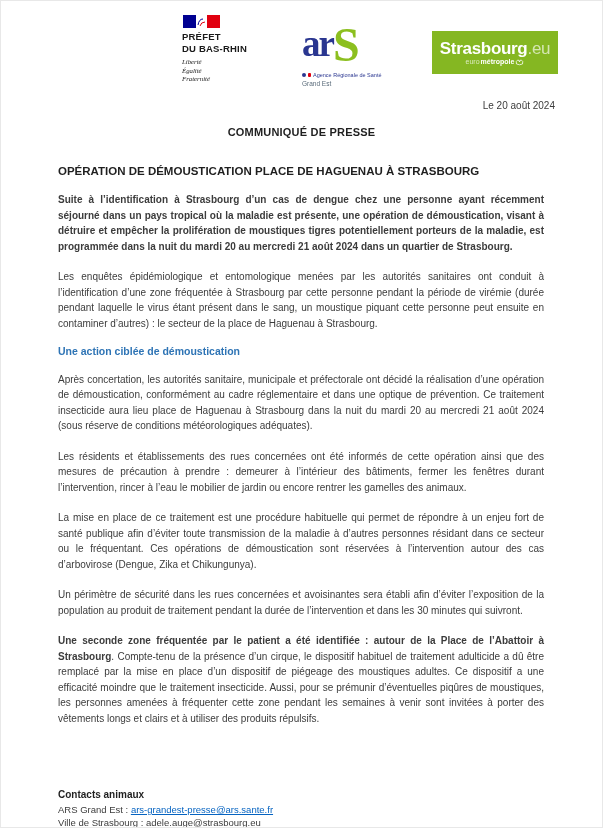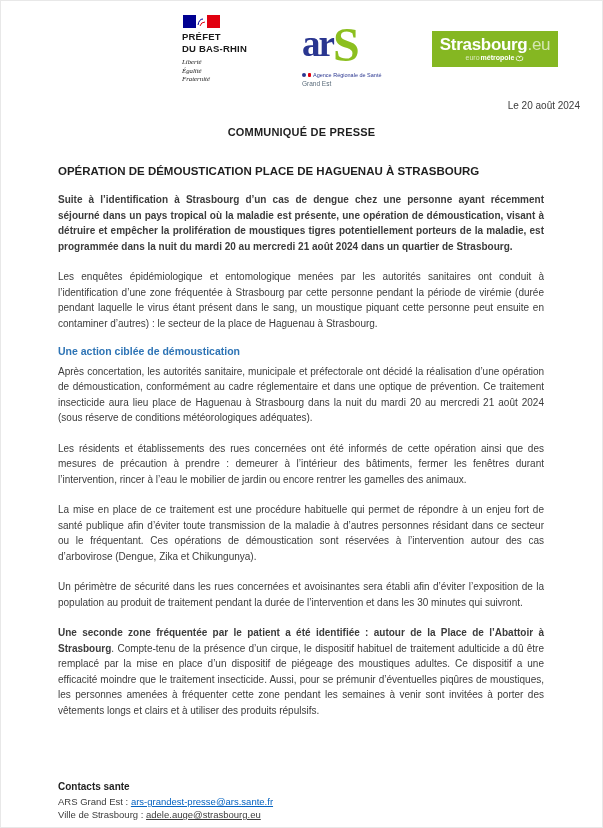--- a/index.html
+++ b/index.html
@@ -35,42 +35,42 @@
   .ars-word { line-height:30px; white-space:nowrap;font-family:Liberation Serif, serif; }
   .ars-ar { font-size:37px; font-weight:bold; color:#2a3690; letter-spacing:-2px; }
   .ars-s  { font-size:48px; font-weight:bold; color:#8cbf1f; letter-spacing:-1px; position:relative; top:5px; }
   .ars-sub { margin-top:6px; font-size:5.5px; color:#2a3690; white-space:nowrap; display:flex; align-items:center; gap:2px; }
   .ars-dot { width:4px; height:4px; border-radius:50%; background:#2a3690; display:inline-block; }
   .ars-tick { width:3px; height:4px; background:#e1000f; display:inline-block; border-radius:1px; }
   .ars-region { margin-top:2px; font-size:6.5px; color:#5a6b7a; }
 
   
   .sb-box {
-    width:126px; height:36px; margin-top:16px;
+    width:126px; height:43px; margin-top:16px;
     background:#85b722; color:#fff;
     display:flex; flex-direction:column; align-items:center; justify-content:center;
     box-sizing:border-box;
   }
   .sb-main { font-size:17px; font-weight:bold; line-height:17px; letter-spacing:-0.3px; }
   .sb-eu { color:rgba(255,255,255,0.65); font-weight:normal; }
   .sb-sub { font-size:7px; line-height:8px; margin-top:1px; display:flex; align-items:center; gap:1px; }
   .sb-euro { color:rgba(255,255,255,0.7); }
   .sb-metro { font-weight:bold; }
 
   
-  .date { text-align:right; padding-right:22px; margin-top:13px; font-size:10px; color:#3c3c3c; }
+  .date { text-align:right; padding-right:47px; margin-top:13px; font-size:10px; color:#3c3c3c; }
   .kicker { text-align:center; margin-top:15px; font-size:11px; font-weight:bold; color:#1f1f1f; letter-spacing:0.2px; }
   .doc-title { margin:27px 58px 0 57px; font-size:11.5px; font-weight:bold; color:#1f1f1f; }
 
   
   .content { margin:0 58px 0 57px; font-size:10px; line-height:15.5px; text-align:justify; }
   .content p { margin:15px 0 0 0; }
   .content .bold { font-weight:bold; }
   .section-heading { margin-top:13px; font-size:10.5px; font-weight:bold; color:#2e74b5; text-align:left; }
-  .content p.after-heading { margin-top:4px; }
+  .content p.after-heading { margin-top:12px; }
 
   
   .contacts { margin:62px 58px 0 57px; font-size:9.5px; line-height:13px; text-align:left; }
   .contacts-heading { font-weight:bold; font-size:10px; color:#1f1f1f; margin-bottom:2px; }
   .contact-line a, .contact-line .mail { text-decoration:underline; cursor:pointer; }
   .mail-blue { color:#0563c1; }
   .mail-dark { color:#3c3c3c; }
 </style>
 </head>
 <body>
@@ -140,21 +140,21 @@
     <div class="section-heading">Une action ciblée de démoustication</div>
 
     <p class="after-heading">Après concertation, les autorités sanitaire, municipale et préfectorale ont décidé la réalisation d’une opération de démoustication, conformément au cadre réglementaire et dans une optique de prévention. Ce traitement insecticide aura lieu place de Haguenau à Strasbourg dans la nuit du mardi 20 au mercredi 21 août 2024 (sous réserve de conditions météorologiques adéquates).</p>
     <p>Les résidents et établissements des rues concernées ont été informés de cette opération ainsi que des mesures de précaution à prendre : demeurer à l’intérieur des bâtiments, fermer les fenêtres durant l’intervention, rincer à l’eau le mobilier de jardin ou encore rentrer les gamelles des animaux.</p>
     <p>La mise en place de ce traitement est une procédure habituelle qui permet de répondre à un enjeu fort de santé publique afin d’éviter toute transmission de la maladie à d’autres personnes résidant dans ce secteur ou le fréquentant. Ces opérations de démoustication sont réservées à l’intervention autour des cas d’arbovirose (Dengue, Zika et Chikungunya).</p>
     <p>Un périmètre de sécurité dans les rues concernées et avoisinantes sera établi afin d’éviter l’exposition de la population au produit de traitement pendant la durée de l’intervention et dans les 30 minutes qui suivront.</p>
     <p><span class="bold">Une seconde zone fréquentée par le patient a été identifiée : autour de la Place de l’Abattoir à Strasbourg</span><span>. Compte-tenu de la présence d’un cirque, le dispositif habituel de traitement adulticide a dû être remplacé par la mise en place d’un dispositif de piégeage des moustiques adultes. Ce dispositif a une efficacité moindre que le traitement insecticide. Aussi, pour se prémunir d’éventuelles piqûres de moustiques, les personnes amenées à fréquenter cette zone pendant les semaines à venir sont invitées à porter des vêtements longs et clairs et à utiliser des produits répulsifs.</span></p>
   </div>
 
   <div class="contacts">
-    <div class="contacts-heading">Contacts sante</div>
+    <div class="contacts-heading">Contacts animaux</div>
     <div class="contact-line">
       <span>ARS Grand Est : </span><a class="mail mail-blue">ars-grandest-presse@ars.sante.fr</a>
     </div>
     <div class="contact-line">
       <span>Ville de Strasbourg : </span><a class="mail mail-dark">adele.auge@strasbourg.eu</a>
     </div>
 
   </div>
 
 </div>

